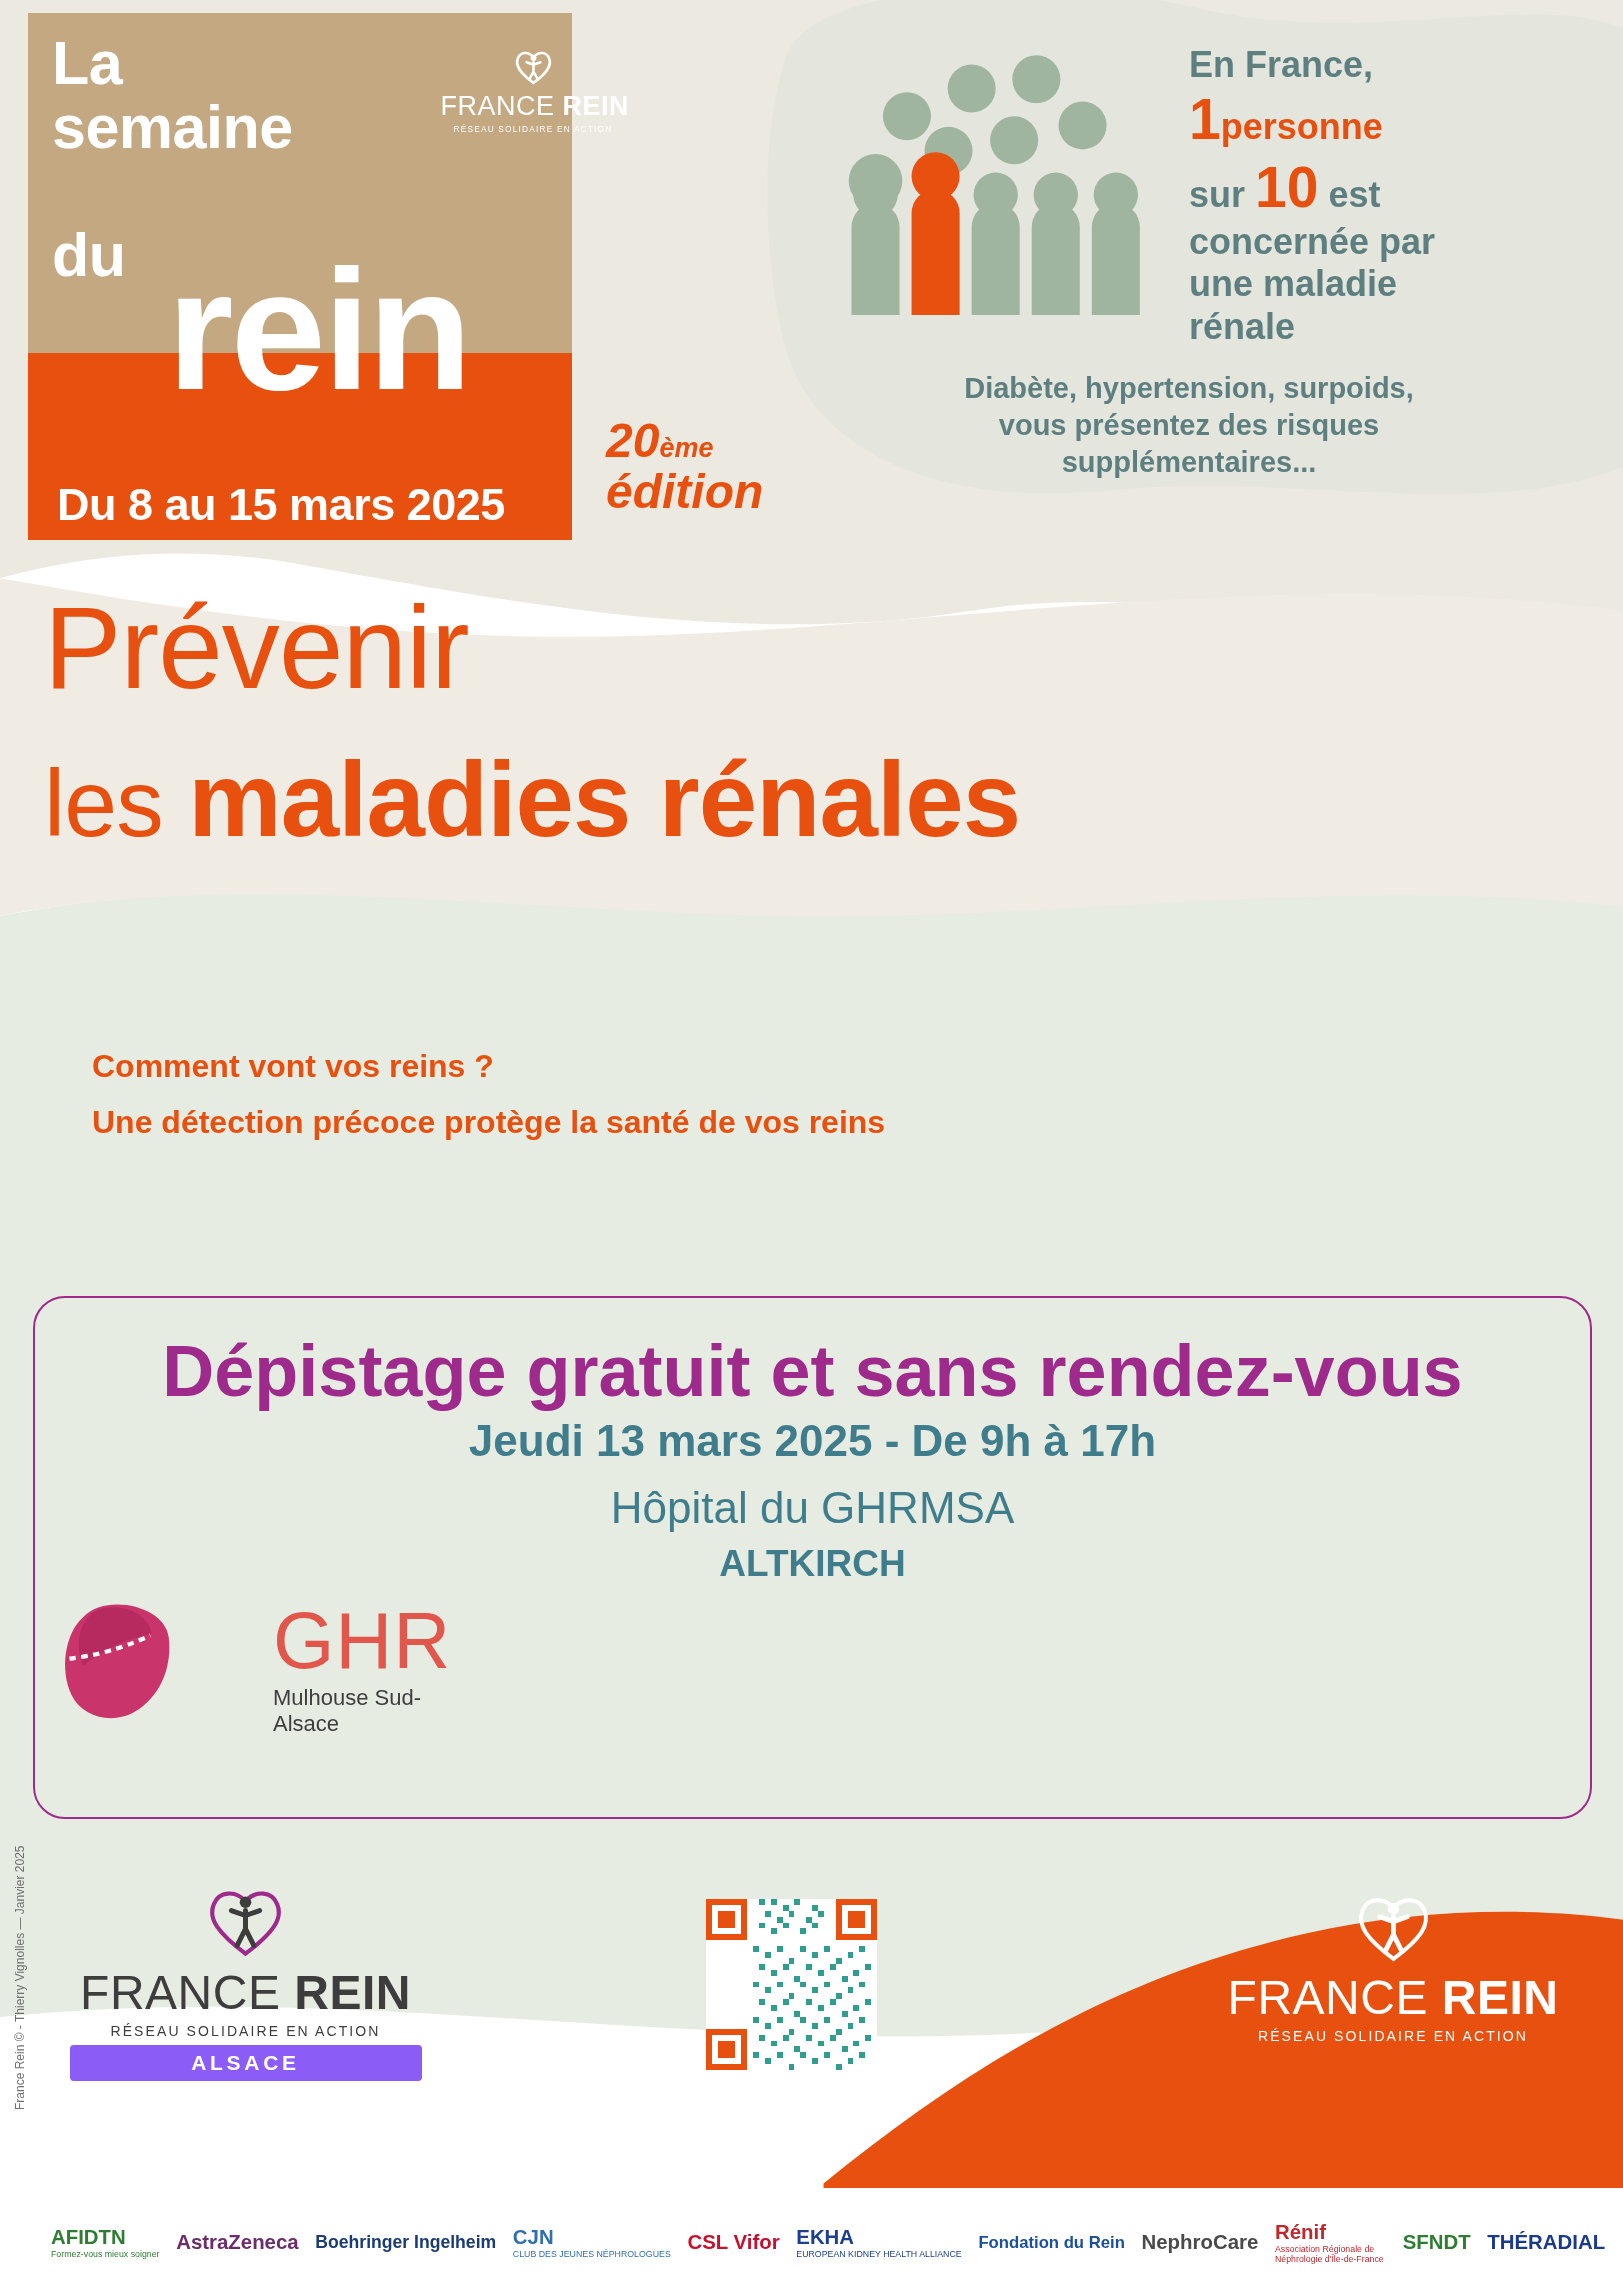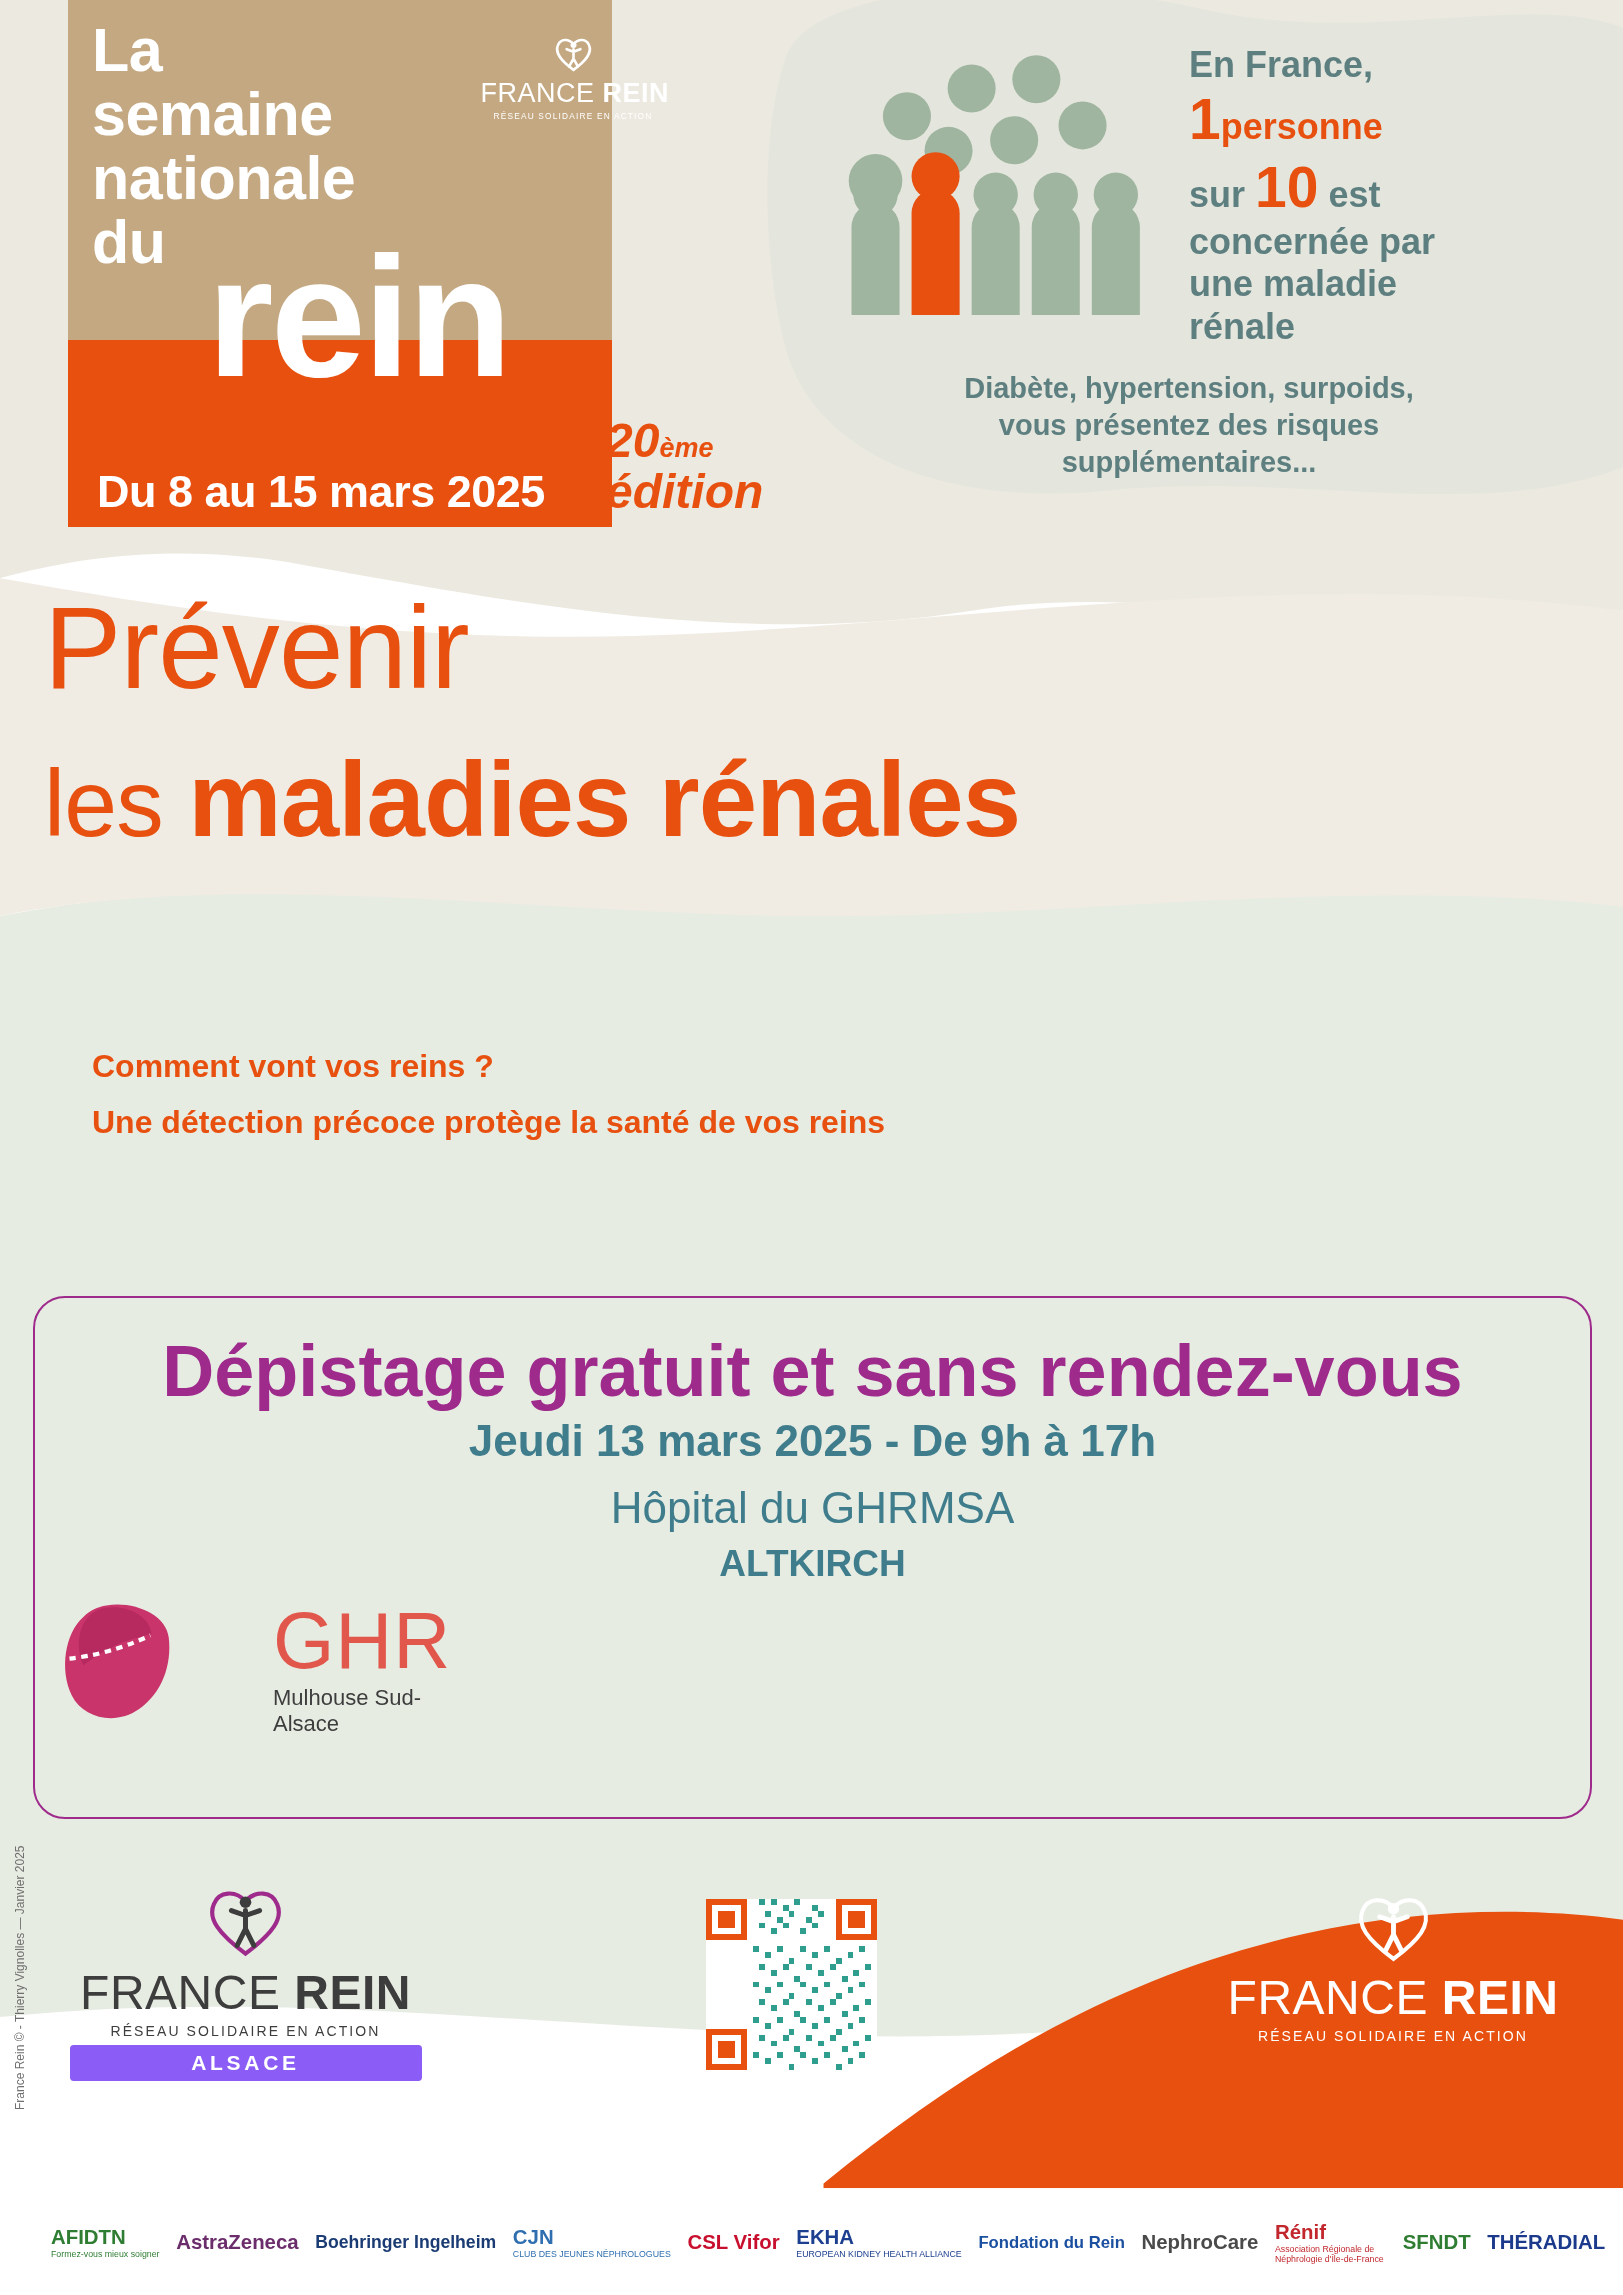--- a/index.html
+++ b/index.html
@@ -19,24 +19,23 @@
   }
 
   
   .bg-layer { position: absolute; inset: 0; }
   .bg-svg { position: absolute; top: 0; left: 0; width: 1623px; height: 2295px; }
 
   
   .title-block {
     position: absolute;
     left: 28px;
-    top: 0;
+    top: 13px;
     width: 616px;
     height: 527px;
-    margin-left: 40px;
   }
   .title-tan {
     position: absolute;
     left: 0; top: 0;
     width: 544px;
     height: 340px;
     background: #c4a882;
   }
   .title-orange {
     position: absolute;
@@ -341,21 +340,20 @@
       <path d="M1700,120 C1760,-40 2250,-60 2600,20 C2950,100 3300,-20 3508,60 V1010 C3200,1130 2800,1020 2400,1060 C2000,1100 1760,960 1700,760 C1650,580 1640,290 1700,120 Z" fill="#e4e6dd"></path>
     </svg>
   </div>
 
   <div class="title-block">
     <div class="title-tan"></div>
     <div class="title-orange"></div>
 
     <div class="sem-line sem1">La</div>
     <div class="sem-line sem2">semaine</div>
-    <div class="sem-line sem3">nationale</div>
     <div class="sem-line sem4">du</div>
     <div class="rein-word">rein</div>
     <div class="dates">Du 8 au 15 mars 2025</div>
 
     <div class="fr-logo-top">
       <div class="fr-mark">
         <svg viewBox="0 0 100 100" width="43" height="43">
           <path d="M50 88 C20 66 6 48 14 30 C20 16 38 14 50 28 C62 14 80 16 86 30 C94 48 80 66 50 88 Z" fill="none" stroke="#ffffff" stroke-width="6"></path>
           <circle cx="50" cy="30" r="7" fill="#ffffff"></circle>
           <path d="M50 40 L50 62 M50 46 L34 40 M50 46 L66 40 M50 62 L40 80 M50 62 L60 80" stroke="#ffffff" stroke-width="6" fill="none" stroke-linecap="round"></path>

